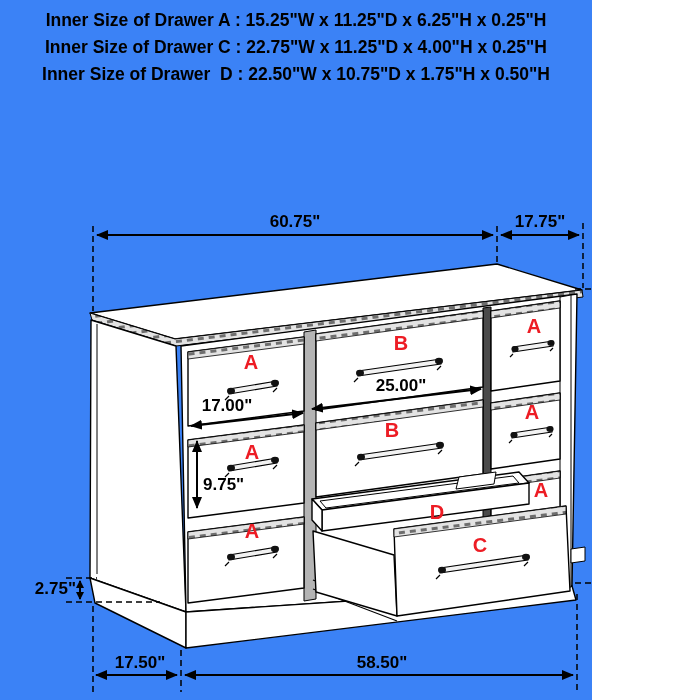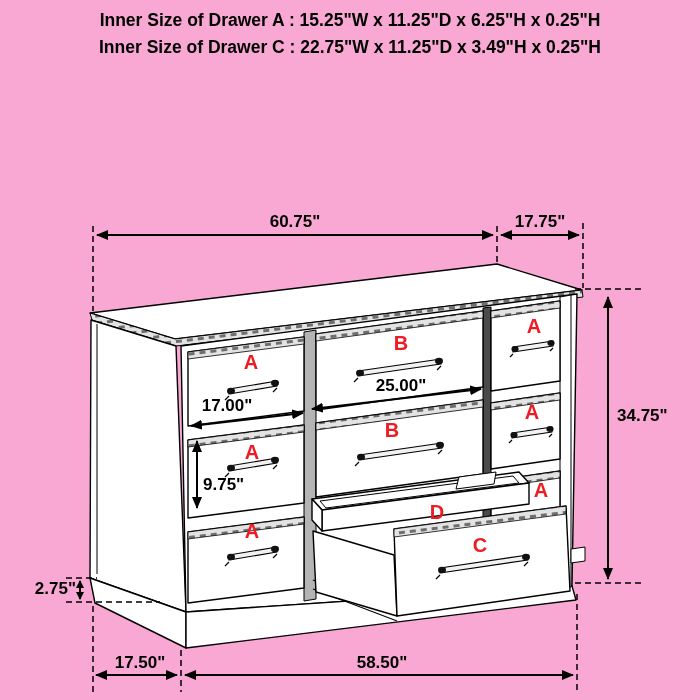--- a/index.html
+++ b/index.html
@@ -1,33 +1,34 @@
 <!DOCTYPE html>
 <html><head>
 <meta charset="utf-8">
 <style>
   html,body{margin:0;padding:0;background:#fff;}
-  .canvas{position:relative;width:700px;height:700px;background:#f9a8d4;
+  .canvas{position:relative;width:592px;height:700px;background:#3b82f6;
           font-family:"Liberation Sans",sans-serif;overflow:hidden;}
   .title-block{position:absolute;top:7px;left:0;right:0;text-align:center;
                font-weight:700;font-size:17.5px;line-height:27px;color:#000;}
   .tline{white-space:pre;}
   svg.diagram{position:absolute;left:0;top:0;}
   svg text{font-family:"Liberation Sans",sans-serif;}
   .dimtxt{font-size:17px;font-weight:700;fill:#000;stroke:none;}
   .redlbl{font-size:20px;font-weight:700;fill:#ed1c24;stroke:none;text-anchor:middle;}
 </style>
 </head>
 <body>
 
 <div class="canvas">
 
   <div class="title-block">
     <div class="tline">Inner Size of Drawer A : 15.25"W x 11.25"D x 6.25"H x 0.25"H</div>
-    <div class="tline">Inner Size of Drawer C : 22.75"W x 11.25"D x 3.49"H x 0.25"H</div>
+    <div class="tline">Inner Size of Drawer C : 22.75"W x 11.25"D x 4.00"H x 0.25"H</div>
+    <div class="tline">Inner Size of Drawer  D : 22.50"W x 10.75"D x 1.75"H x 0.50"H</div>
   </div>
 
   <svg class="diagram" width="700" height="700" viewBox="0 0 700 700">
     <defs>
       <marker id="arr" viewBox="0 0 12 10" refX="11" refY="5" markerWidth="12" markerHeight="10" orient="auto-start-reverse" markerUnits="userSpaceOnUse">
         <path d="M0 0 L12 5 L0 10 Z" fill="#000"></path>
       </marker>
       <marker id="arrs" viewBox="0 0 8 8" refX="7" refY="4" markerWidth="8" markerHeight="8" orient="auto-start-reverse" markerUnits="userSpaceOnUse">
         <path d="M0 0 L8 4 L0 8 Z" fill="#000"></path>
       </marker>

